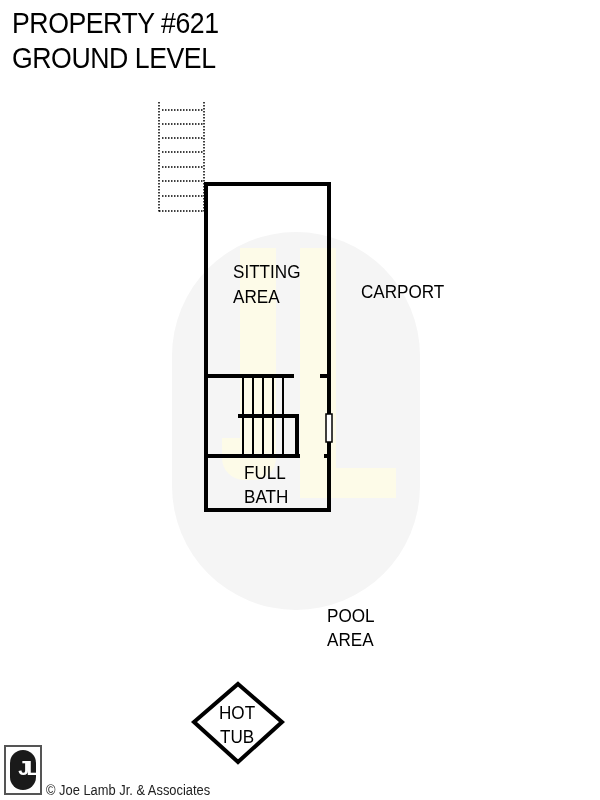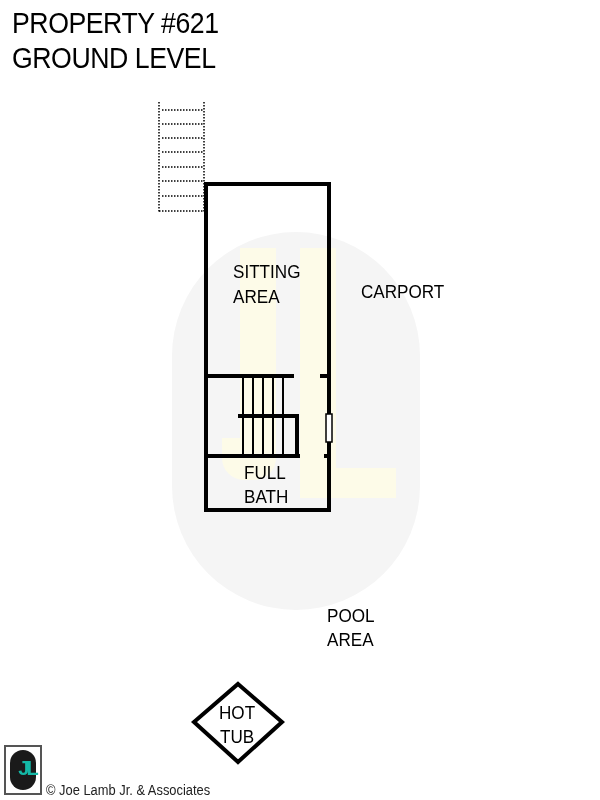--- a/index.html
+++ b/index.html
@@ -2,21 +2,21 @@
 <html><head>
 <meta charset="utf-8">
 <style>
   html, body { margin:0; padding:0; background:#ffffff; }
   body { width:600px; height:800px; position:relative; overflow:hidden; font-family:"Liberation Sans", sans-serif; color:#000; }
   .title { position:absolute; left:12px; font-size:29px; line-height:30px; letter-spacing:-0.5px; transform:scaleX(0.92); transform-origin:left top; }
   .lbl { position:absolute; font-size:19px; line-height:24px; transform:scaleX(0.9); transform-origin:left top; }
   svg.plan { position:absolute; left:0; top:0; }
   .logo { position:absolute; left:4px; top:745px; width:38px; height:50px; border:2px solid #555; background:#fff; box-sizing:border-box; }
   .logo-inner { position:absolute; left:4px; top:3px; width:26px; height:40px; background:#1a1a1a; border-radius:13px; }
-  .logo-text { position:absolute; left:0; top:7px; width:34px; text-align:center; color:#14b8a6; font-weight:bold; font-size:20px; letter-spacing:-3px; }
+  .logo-text { position:absolute; left:0; top:7px; width:34px; text-align:center; color:#ffffff; font-weight:bold; font-size:20px; letter-spacing:-3px; }
   .copyright { position:absolute; left:46px; top:782px; font-size:14px; line-height:16px; color:#222; transform:scaleX(0.92); transform-origin:left top; }
 </style>
 </head>
 <body>
 
 <div class="title" style="top:8px;">PROPERTY #621</div>
 <div class="title" style="top:43px;">GROUND LEVEL</div>
 
 <svg class="plan" width="600" height="800" viewBox="0 0 600 800">
 

